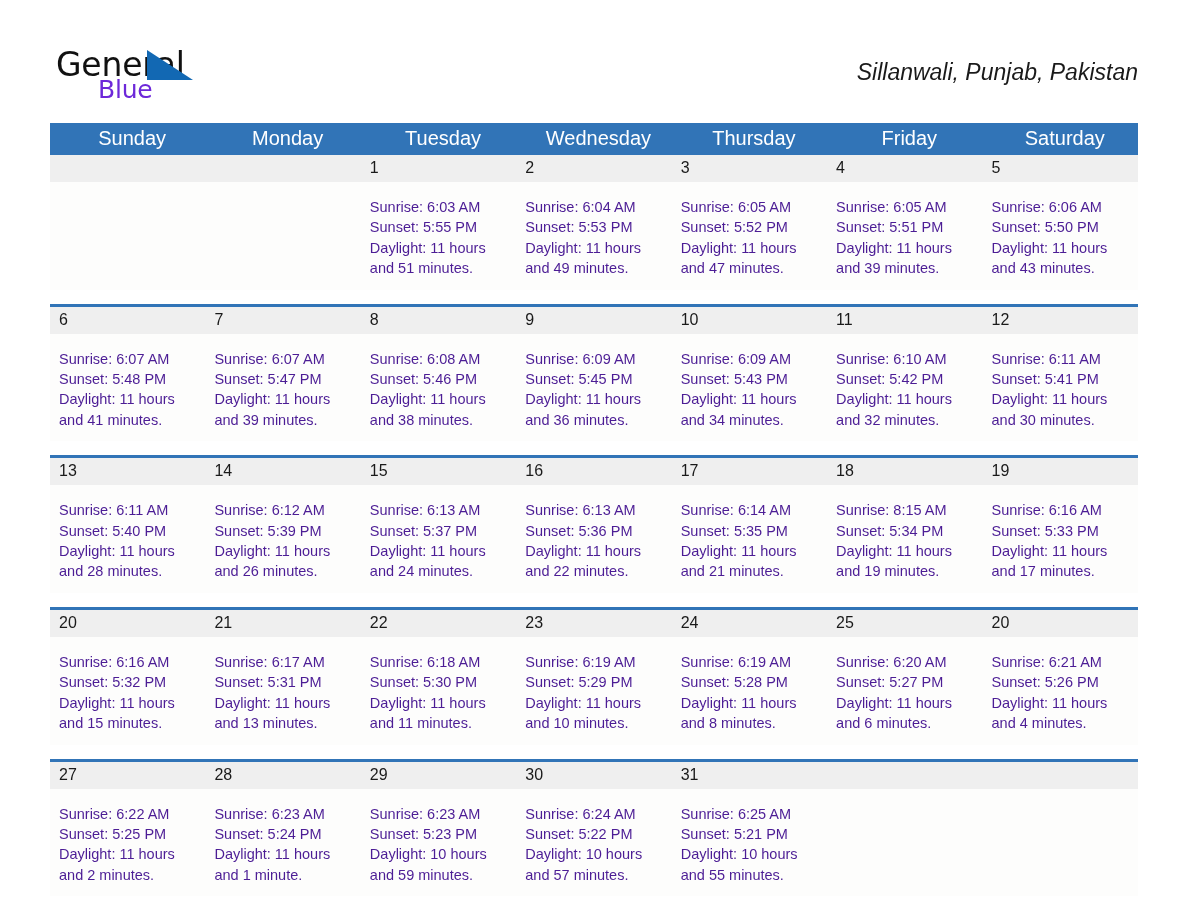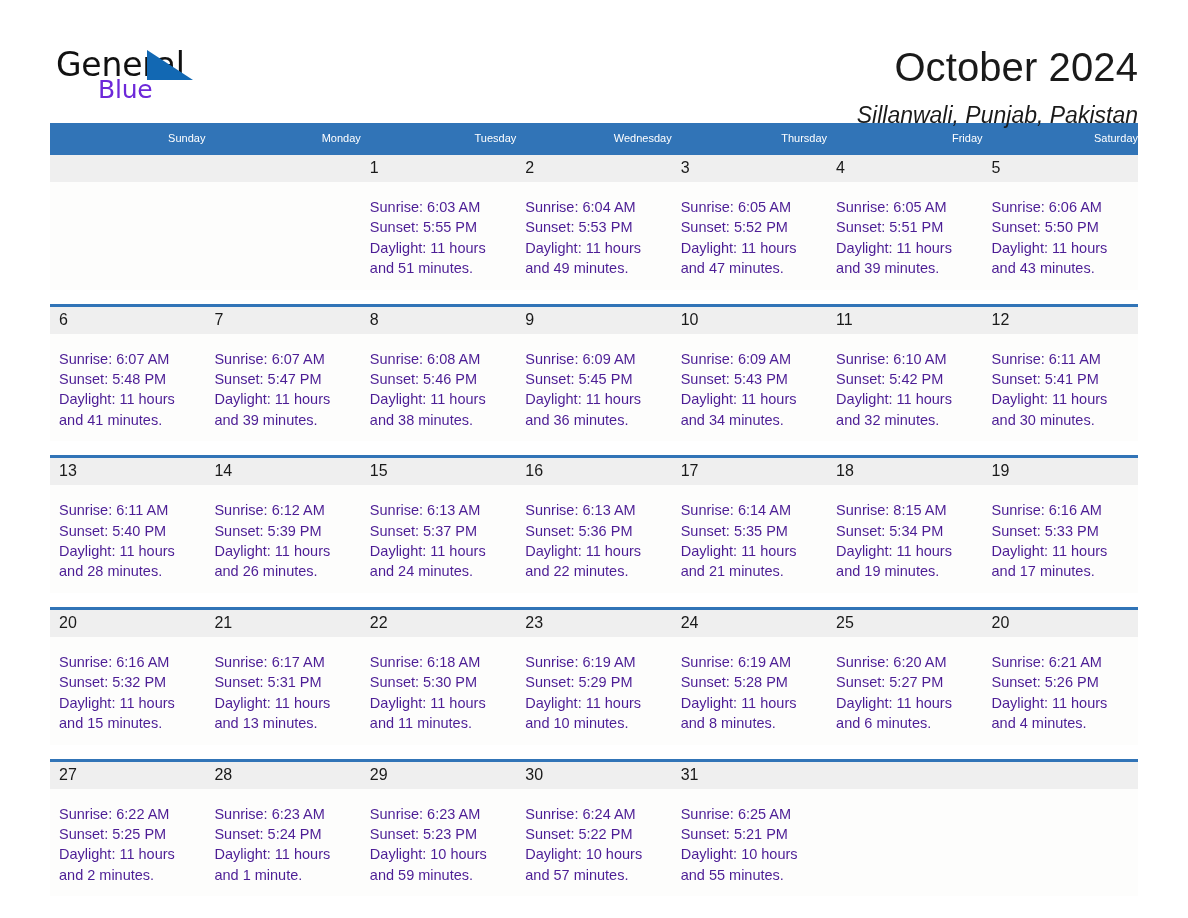--- a/index.html
+++ b/index.html
@@ -93,23 +93,23 @@
     width: 1088px;
     margin-top: 13px;
     border-collapse: collapse;
     table-layout: fixed;
   }
   .calendar col { width: 155.43px; }
 
   thead th {
     background: #3174b7;
     color: #ffffff;
-    font-size: 11px;
+    font-size: 20px;
     font-weight: 400;
-    text-align: right;
+    text-align: center;
     padding: 7px 0 8px 9px;
     height: 17px;
     line-height: 17px;
     border: none;
   }
 
   tbody tr.week > td {
     vertical-align: top;
     padding: 0;
     border-top: 3px solid #3174b7;
@@ -157,21 +157,20 @@
       <span class="brand-general">General</span>
       <span class="brand-flag">
         <svg width="46" height="30" viewBox="0 0 46 30" xmlns="http://www.w3.org/2000/svg">
           <polygon points="0,0 0,30 46,30" fill="#1268b3"></polygon>
         </svg>
       </span>
       <span class="brand-blue">Blue</span>
     </div>
 
     <div class="titles">
-      <h1 class="cal-title">October 2024</h1>
       <div class="cal-subtitle">Sillanwali, Punjab, Pakistan</div>
     </div>
 
   </div>
 
   <table class="calendar">
     <colgroup>
       <col>
         <col>
         <col>

